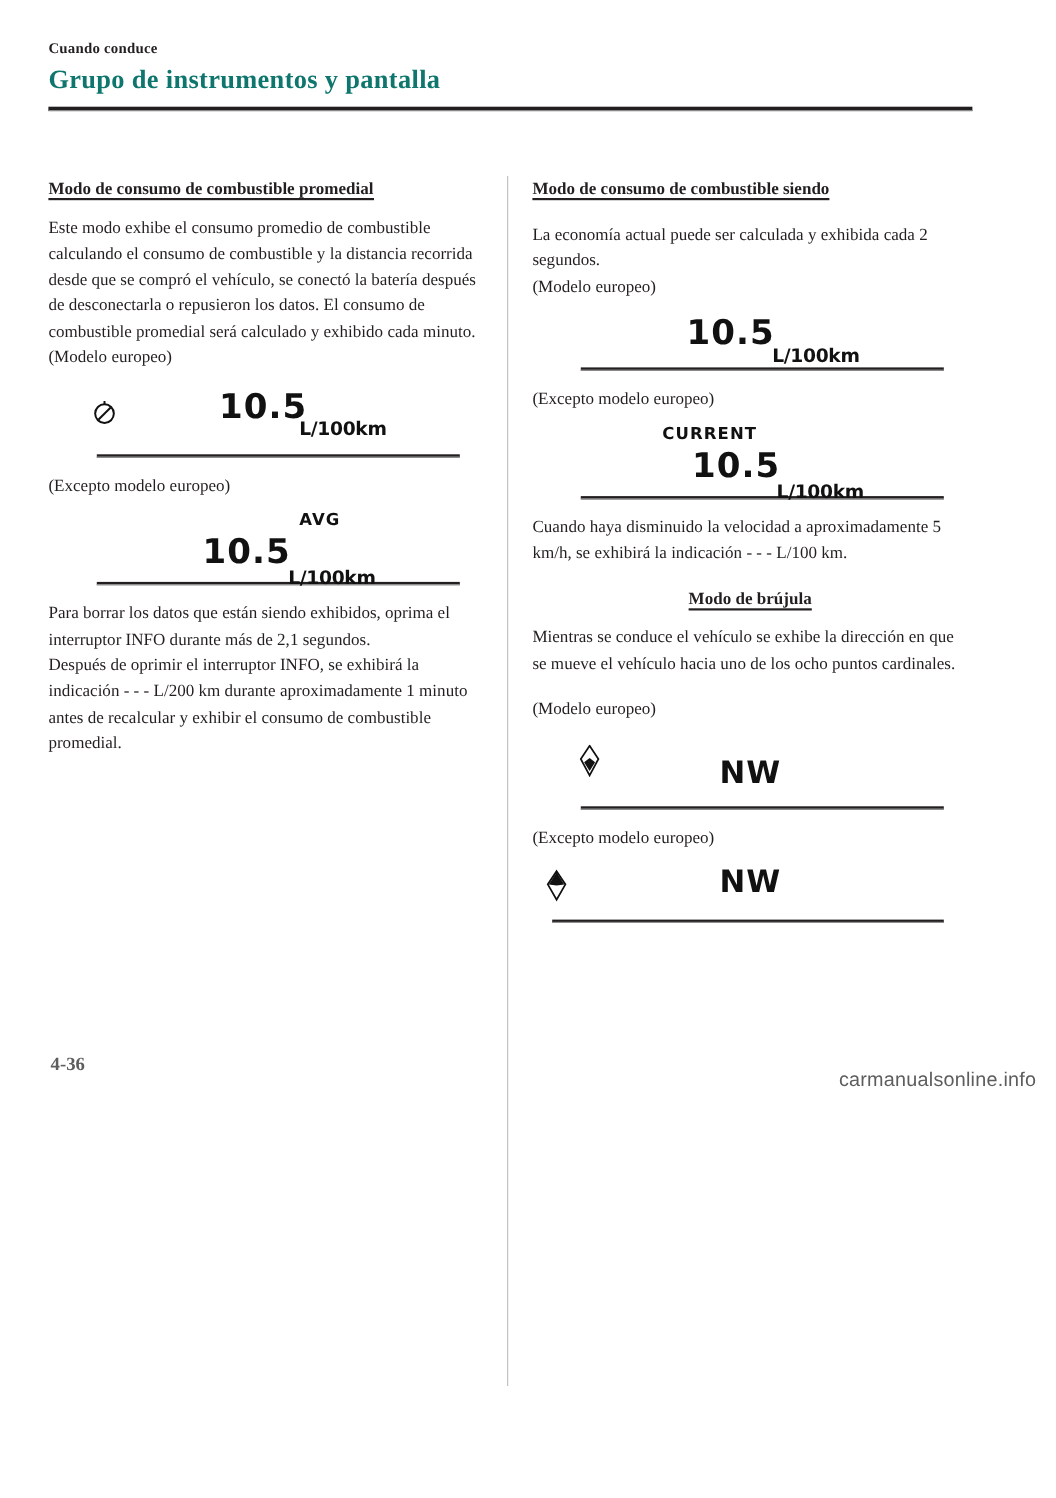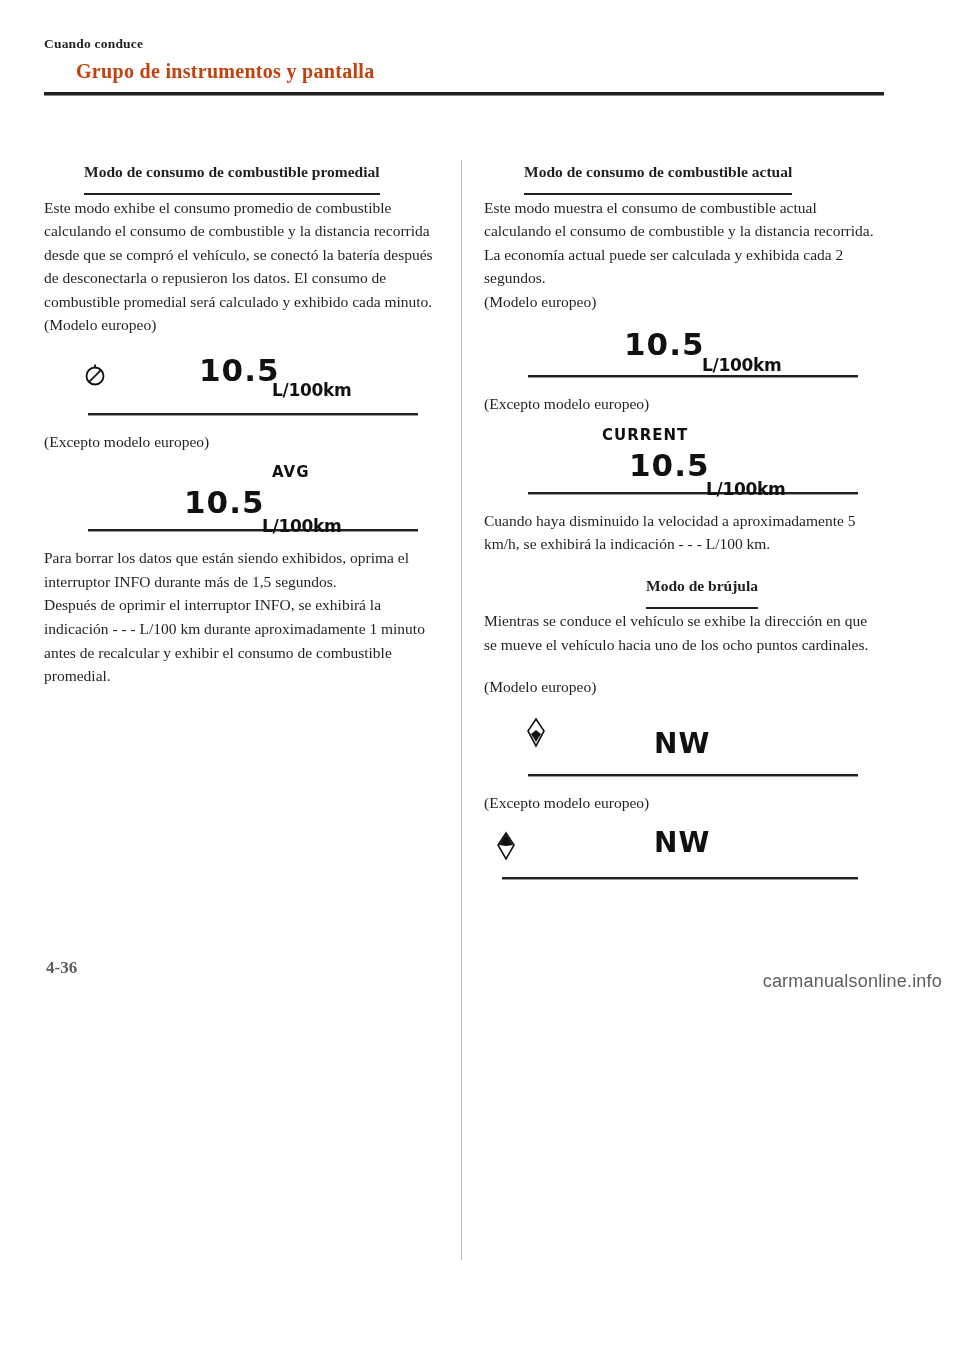--- a/index.html
+++ b/index.html
@@ -29,26 +29,25 @@
     font-family: "Liberation Serif", "DejaVu Serif", serif;
     font-weight: bold;
     font-size: 13.5px;
     letter-spacing: 0.2px;
     color: #231f20;
     line-height: 1.2;
   }
   .page-title {
     font-family: "Liberation Serif", "DejaVu Serif", serif;
     font-weight: bold;
-    font-size: 20px;
+    font-size: 24px;
     letter-spacing: 0.3px;
-    color: #c2410c;
+    color: #0f766e;
     margin-top: 8px;
     line-height: 1.15;
-    margin-left: 32px;
   }
   .header-rule {
     margin-top: 9px;
     width: 840px;
     height: 4px;
     background: #231f20;
     border-bottom: 1px solid #8a8a8a;
   }
 
   
@@ -66,23 +65,22 @@
     font-family: "Liberation Serif", "DejaVu Serif", serif;
     font-weight: bold;
     font-size: 15.5px;
     line-height: 1.52;
     color: #231f20;
     margin-bottom: 12px;
   }
   h3.section-heading span.hl {
     display: inline;
     border-bottom: 2.5px solid #231f20;
-    padding-bottom: 13px;
+    padding-bottom: 0;
     box-decoration-break: clone;
-    margin-left: 40px;
     -webkit-box-decoration-break: clone;
   }
 
   p.body {
     font-family: "Liberation Serif", "DejaVu Serif", serif;
     font-size: 15.5px;
     line-height: 1.52;
     color: #231f20;
     margin-bottom: 0;
   }
@@ -221,30 +219,29 @@
 
       <div class="figure">
         <div class="fig-inner">
           <span class="lcd small-label row-abs" style="left:228px; top:2px;">AVG</span>
           <span class="lcd digits row-abs" style="left:140px; top:24px;">10.5</span>
           <span class="lcd unit row-abs" style="left:218px; top:34px;">L/100km</span>
         </div>
         <div class="fig-rule short"></div>
       </div>
 
-      <p class="body">Para borrar los datos que están siendo exhibidos, oprima el interruptor INFO durante más de 1,5 segundos.</p>
-      <p class="body">Después de oprimir el interruptor INFO, se exhibirá la indicación - - - L/100 km durante aproximadamente 1 minuto antes de recalcular y exhibir el consumo de combustible promedial.</p>
+      <p class="body">Para borrar los datos que están siendo exhibidos, oprima el interruptor INFO durante más de 2,1 segundos.</p>
+      <p class="body">Después de oprimir el interruptor INFO, se exhibirá la indicación - - - L/200 km durante aproximadamente 1 minuto antes de recalcular y exhibir el consumo de combustible promedial.</p>
 
     </div>
 
     <div class="col">
 
-      <h3 class="section-heading"><span class="hl">Modo de consumo de combustible actual</span></h3>
-
-      <p class="body">Este modo muestra el consumo de combustible actual calculando el consumo de combustible y la distancia recorrida.</p>
+      <h3 class="section-heading"><span class="hl">Modo de consumo de combustible siendo</span></h3>
+
 
       <p class="body gap">La economía actual puede ser calculada y exhibida cada 2 segundos.</p>
 
       <p class="body">(Modelo europeo)</p>
 
       <div class="figure">
         <div class="fig-inner" style="height:52px;">
           <span class="lcd digits row-abs" style="left:140px; top:6px;">10.5</span>
           <span class="lcd unit row-abs" style="left:218px; top:13px;">L/100km</span>
         </div>

